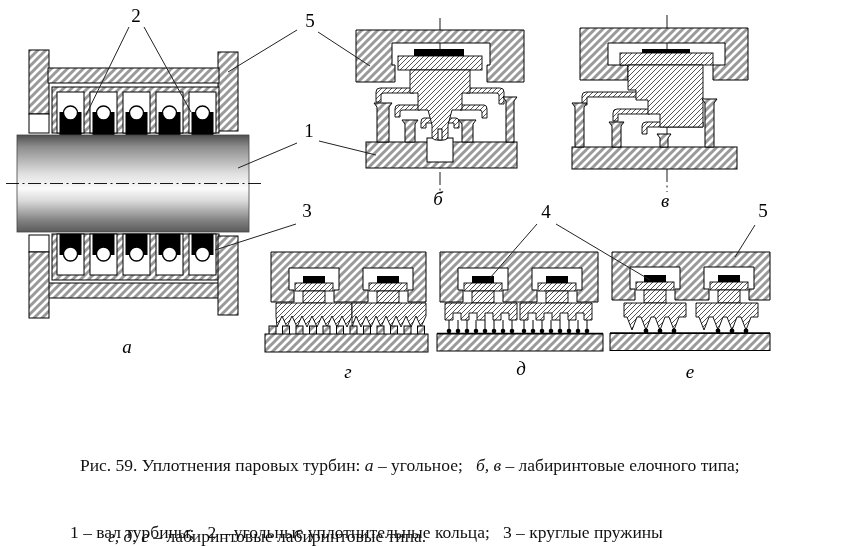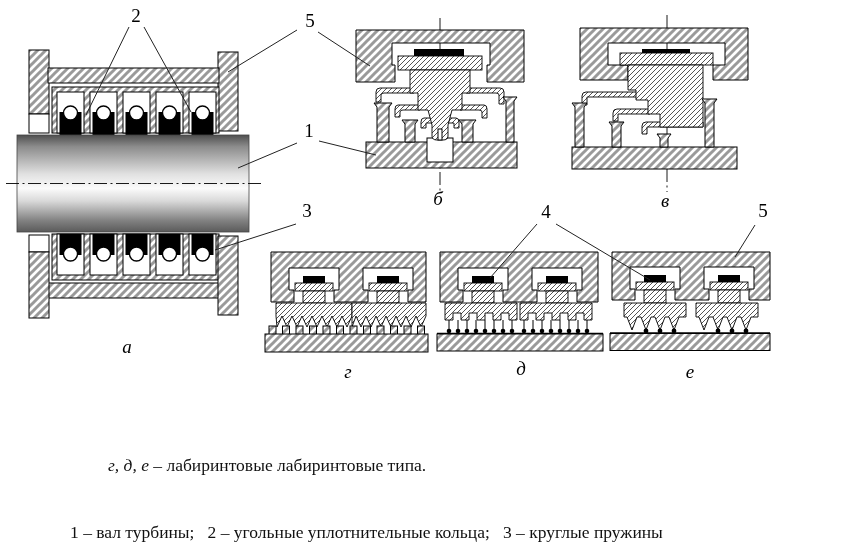--- a/index.html
+++ b/index.html
@@ -254,20 +254,21 @@
 
   <text class="let" x="127" y="353">а</text>
   <text class="let" x="438" y="205">б</text>
   <text class="let" x="665" y="207">в</text>
   <text class="let" x="348" y="378">г</text>
   <text class="let" x="521" y="375">д</text>
   <text class="let" x="690" y="378">е</text>
 </svg>
 
 <div class="caption">
+  <div><span>Рис. 59. Уплотнения паровых турбин: </span><span class="it">а</span><span> – угольное;   </span><span class="it">б, в</span><span> – лабиринтовые елочного типа;</span></div>
   <div class="ind"><span class="it">г, д, е</span><span> – лабиринтовые лабиринтовые типа.</span></div>
 </div>
 
 <div class="legend">
   <div>1 – вал турбины;   2 – угольные уплотнительные кольца;   3 – круглые пружины</div>
   
   
 </div>
 
 </div>

